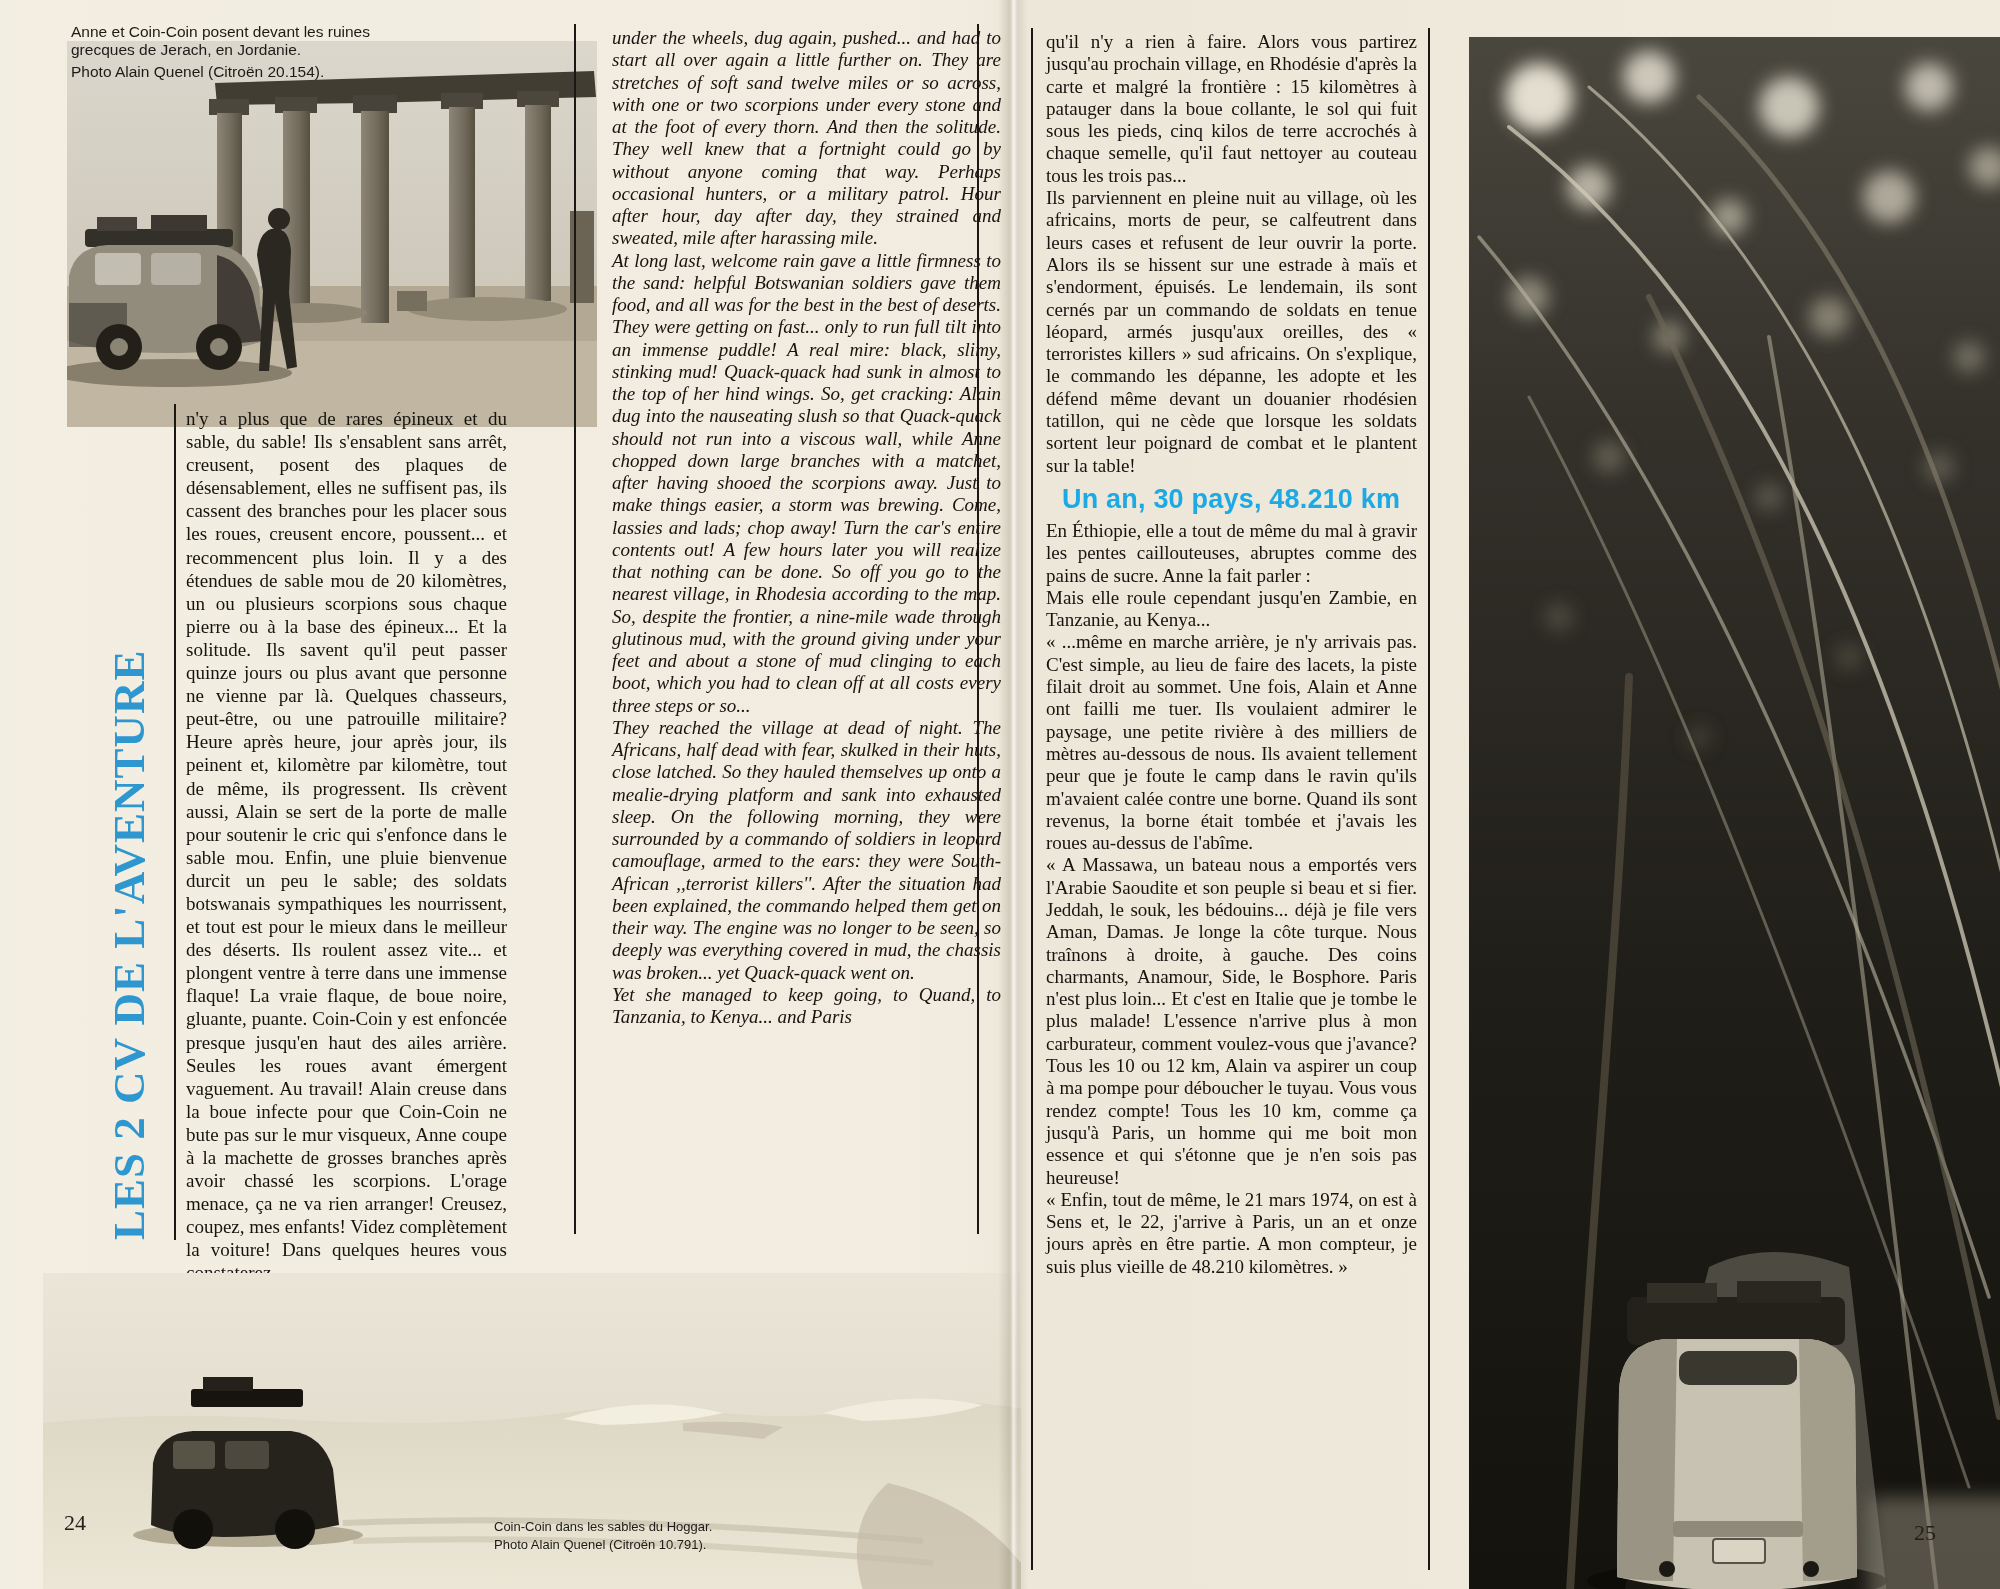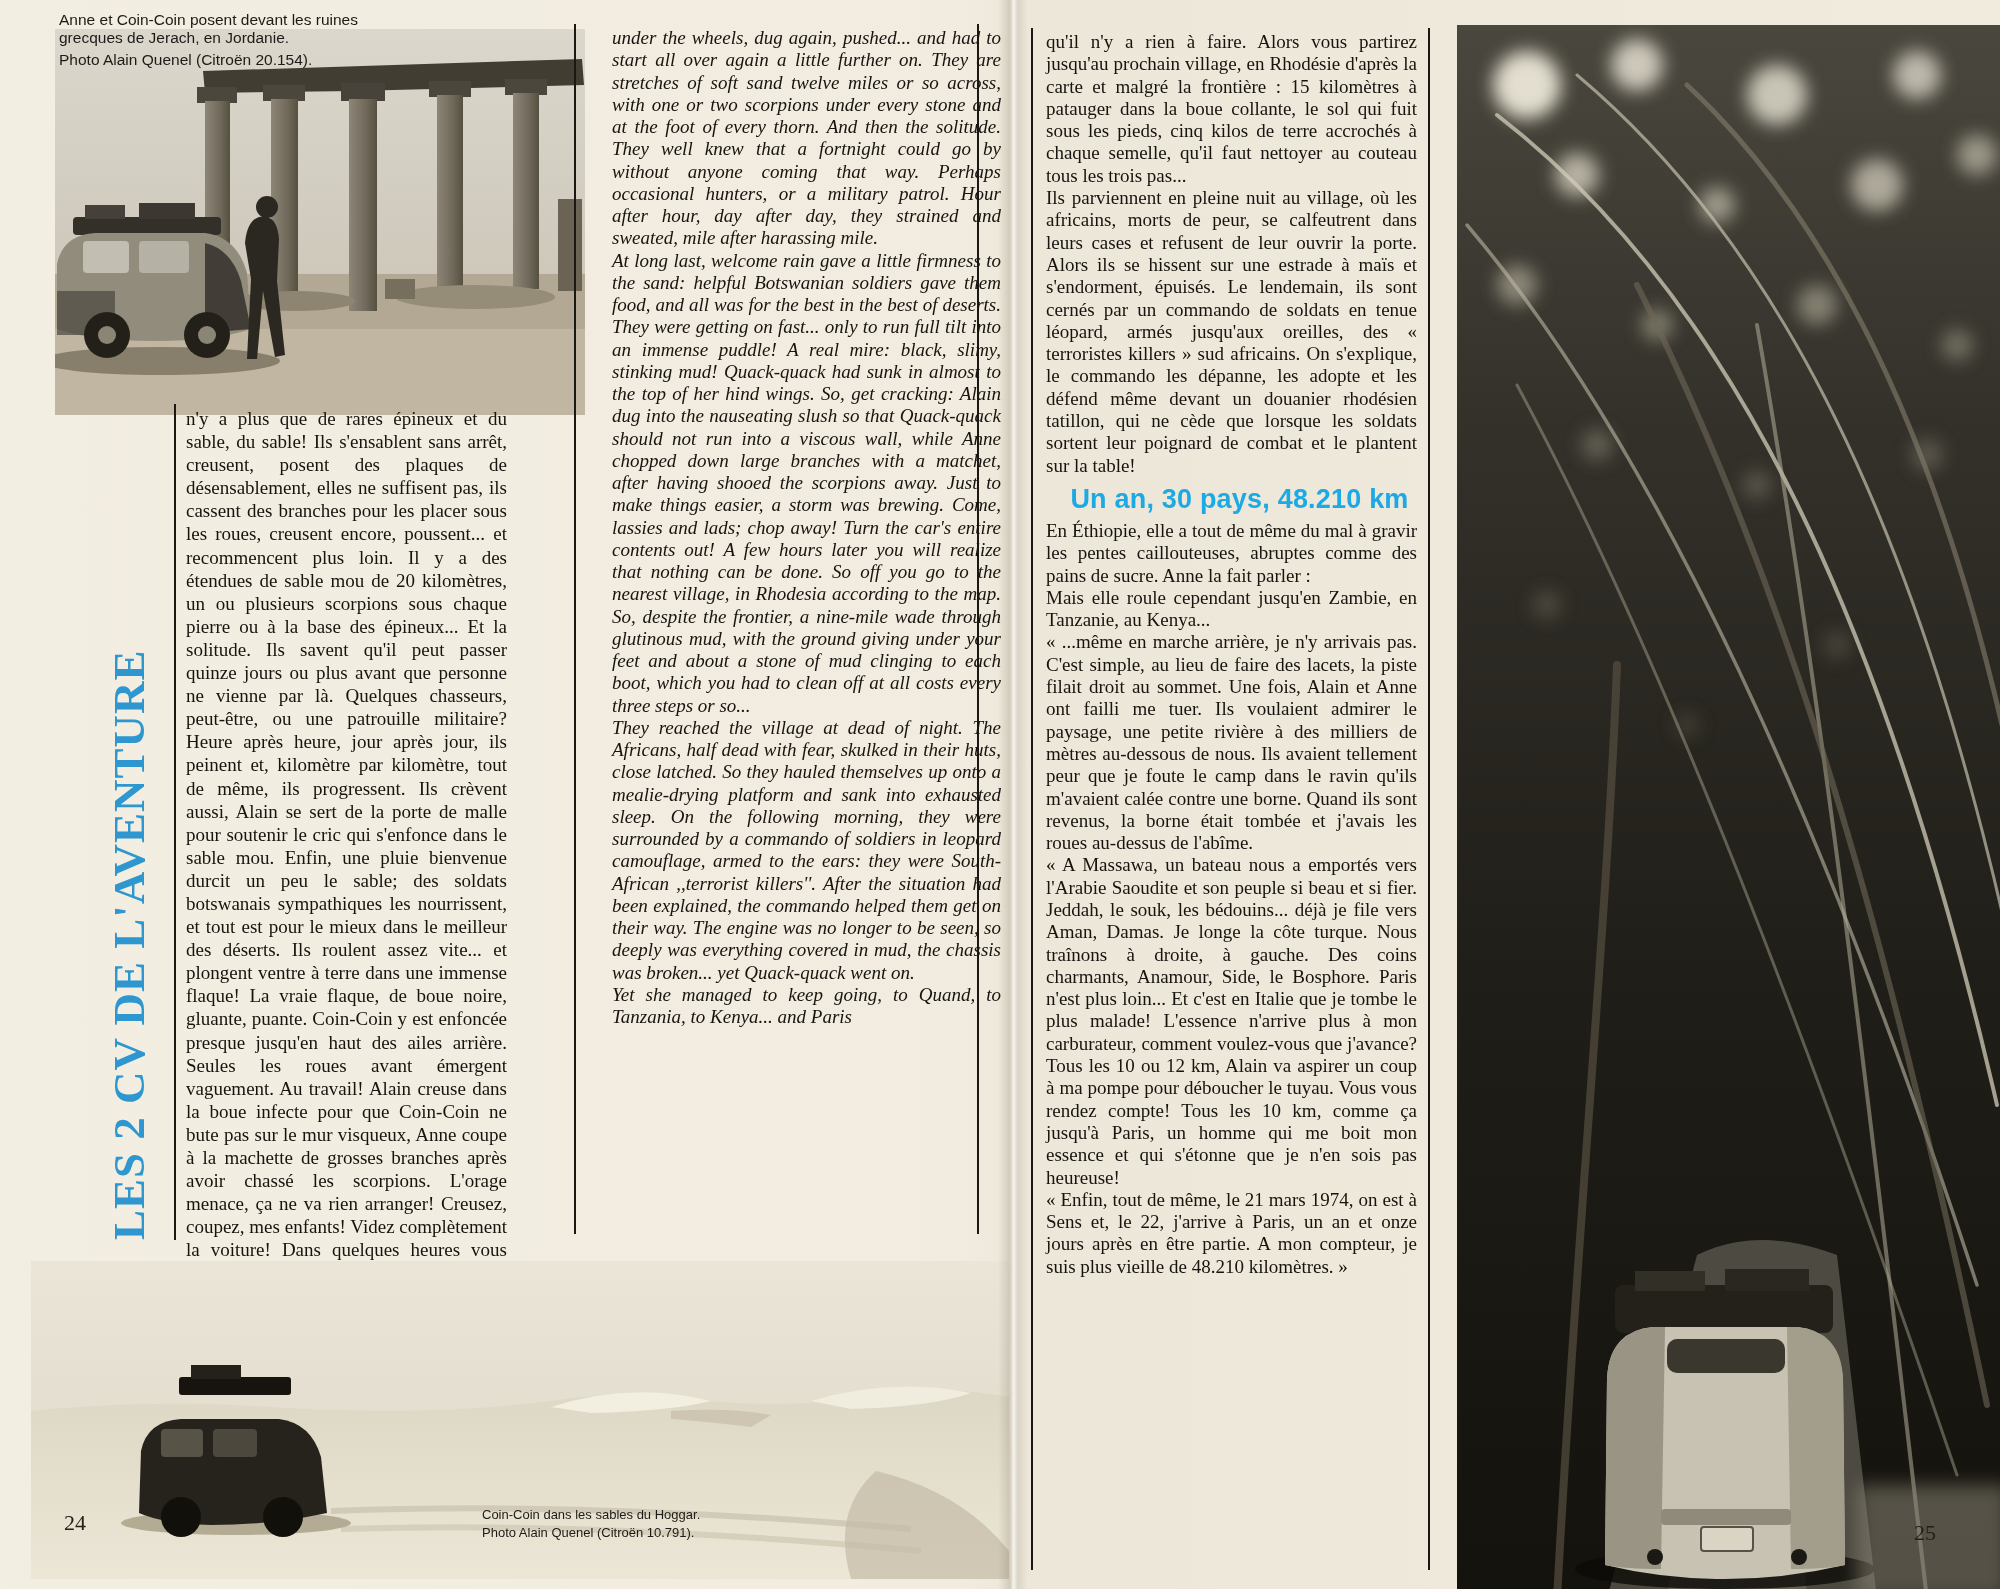--- a/index.html
+++ b/index.html
@@ -11,37 +11,37 @@
   .gutter{position:absolute;left:998px;top:0;width:30px;height:1589px;
           background:linear-gradient(90deg,rgba(110,100,80,0) 0%,rgba(110,100,80,.22) 40%,
           rgba(255,255,255,.5) 52%,rgba(110,100,80,.14) 66%,rgba(110,100,80,0) 100%);}
   
   .col{position:absolute;text-align:justify;}
   .col p{margin:0;}
   .col-a{left:186px;top:407px;width:321px;font-size:19px;line-height:23.1px;}
   .col-b{left:588px;top:27px;width:389px;font-size:19px;line-height:22.25px;font-style:italic;margin-left:24px;}
   .col-c{left:1046px;top:31px;width:371px;font-size:19px;line-height:22.3px;}
   .subhead{margin:8px 0 7px 16px;font-family:"Liberation Sans",sans-serif;font-weight:bold;
-           font-size:27px;line-height:28px;color:#1ca9e4;text-align:center;letter-spacing:.2px;}
+           font-size:27px;line-height:28px;color:#1ca9e4;text-align:left;letter-spacing:.2px;}
   
   .vtitle{position:absolute;left:103px;top:670px;width:64px;height:570px;
           writing-mode:vertical-rl;transform:rotate(180deg);
           font-family:"Liberation Serif",serif;font-weight:bold;font-size:45px;
           letter-spacing:1px;color:#2e97cf;text-align:center;white-space:nowrap;}
   
   .caption{position:absolute;font-family:"Liberation Sans",sans-serif;color:#1d1b17;}
   .caption span{display:block;}
   .caption-top{left:59px;top:11px;font-size:15.5px;line-height:18px;}
   .caption-top .credit{margin-top:4px;}
   .caption-desert{left:482px;top:1506px;font-size:13px;line-height:18px;}
   .pagenum{position:absolute;font-size:22px;color:#23201b;}
   .pn-left{left:40px;top:1510px;margin-left:24px;}
   .pn-right{left:1914px;top:1520px;}
   
-  figure{margin:0;padding:17px;position:absolute;}
+  figure{margin:12px;padding:17px;position:absolute;}
   .photo svg{display:block;width:100%;height:100%;}
   .photo-ruins{left:38px;top:12px;width:530px;height:386px;}
   .photo-desert{left:14px;top:1244px;width:978px;height:318px;}
   .photo-forest{left:1440px;top:8px;width:552px;height:1574px;}
 </style>
 </head>
 <body>
 
 <div class="spread">
 

